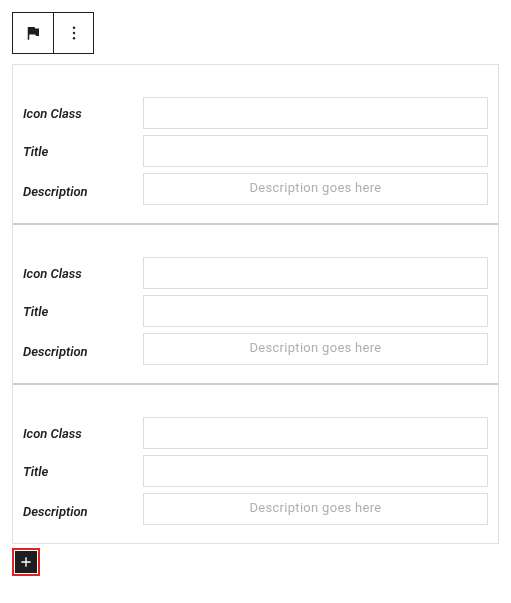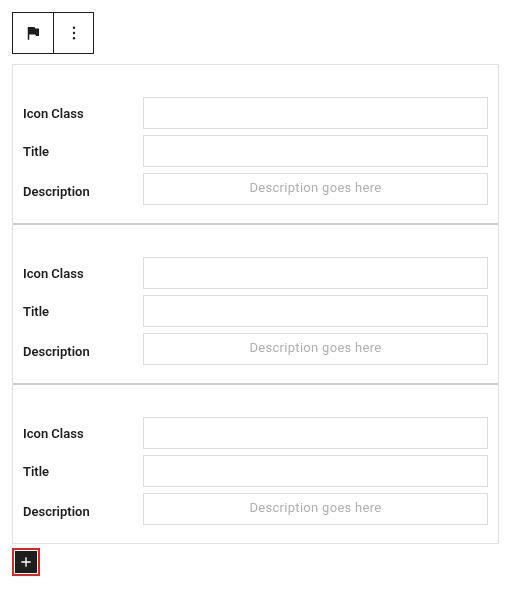--- a/index.html
+++ b/index.html
@@ -39,20 +39,21 @@
     display: flex;
     align-items: center;
     margin-bottom: 6px;
   }
   .row:last-child { margin-bottom: 0; }
   .lbl {
     width: 120px;
     font-size: 13px;
     font-weight: 600;
     color: #1e1e1e;
+    font-style: italic;
   }
   .field {
     flex: 1;
   }
   .field input {
     width: 100%;
     height: 32px;
     border: 1px solid #ddd;
     padding: 4px 8px;
     font-size: 13px;

